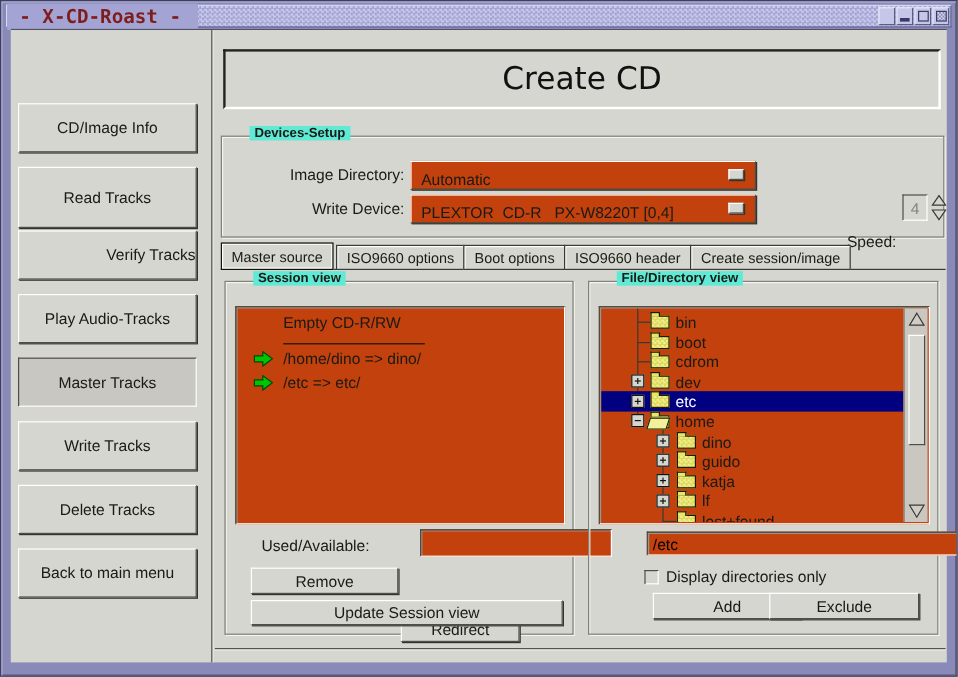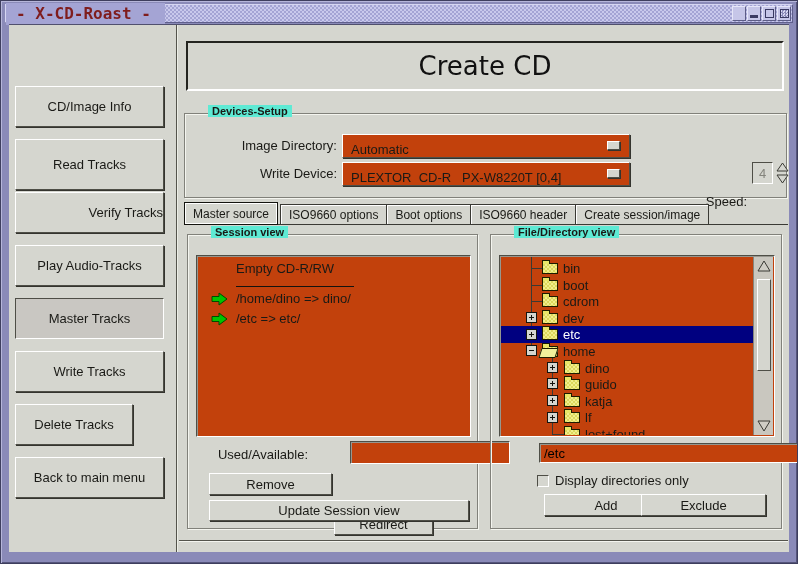--- a/index.html
+++ b/index.html
@@ -142,21 +142,21 @@
       </div>
     <div class="btn" style="left:6px;top:220px;width:149px;height:41px;">
         <span>Play Audio-Tracks</span>
       </div>
     <div class="btn pressed" style="left:6px;top:273px;width:149px;height:41px;">
         <span>Master Tracks</span>
       </div>
     <div class="btn" style="left:6px;top:326px;width:149px;height:41px;">
         <span>Write Tracks</span>
       </div>
-    <div class="btn" style="left:6px;top:379px;width:118px;height:41px;">
+    <div class="btn" style="left:6px;top:379px;width:149px;height:41px;">
         <span>Delete Tracks</span>
       </div>
     <div class="btn" style="left:6px;top:432px;width:149px;height:41px;">
         <span>Back to main menu</span>
       </div>
 
     <div class="titlebox">
       <span>Create CD</span>
     </div>
 

